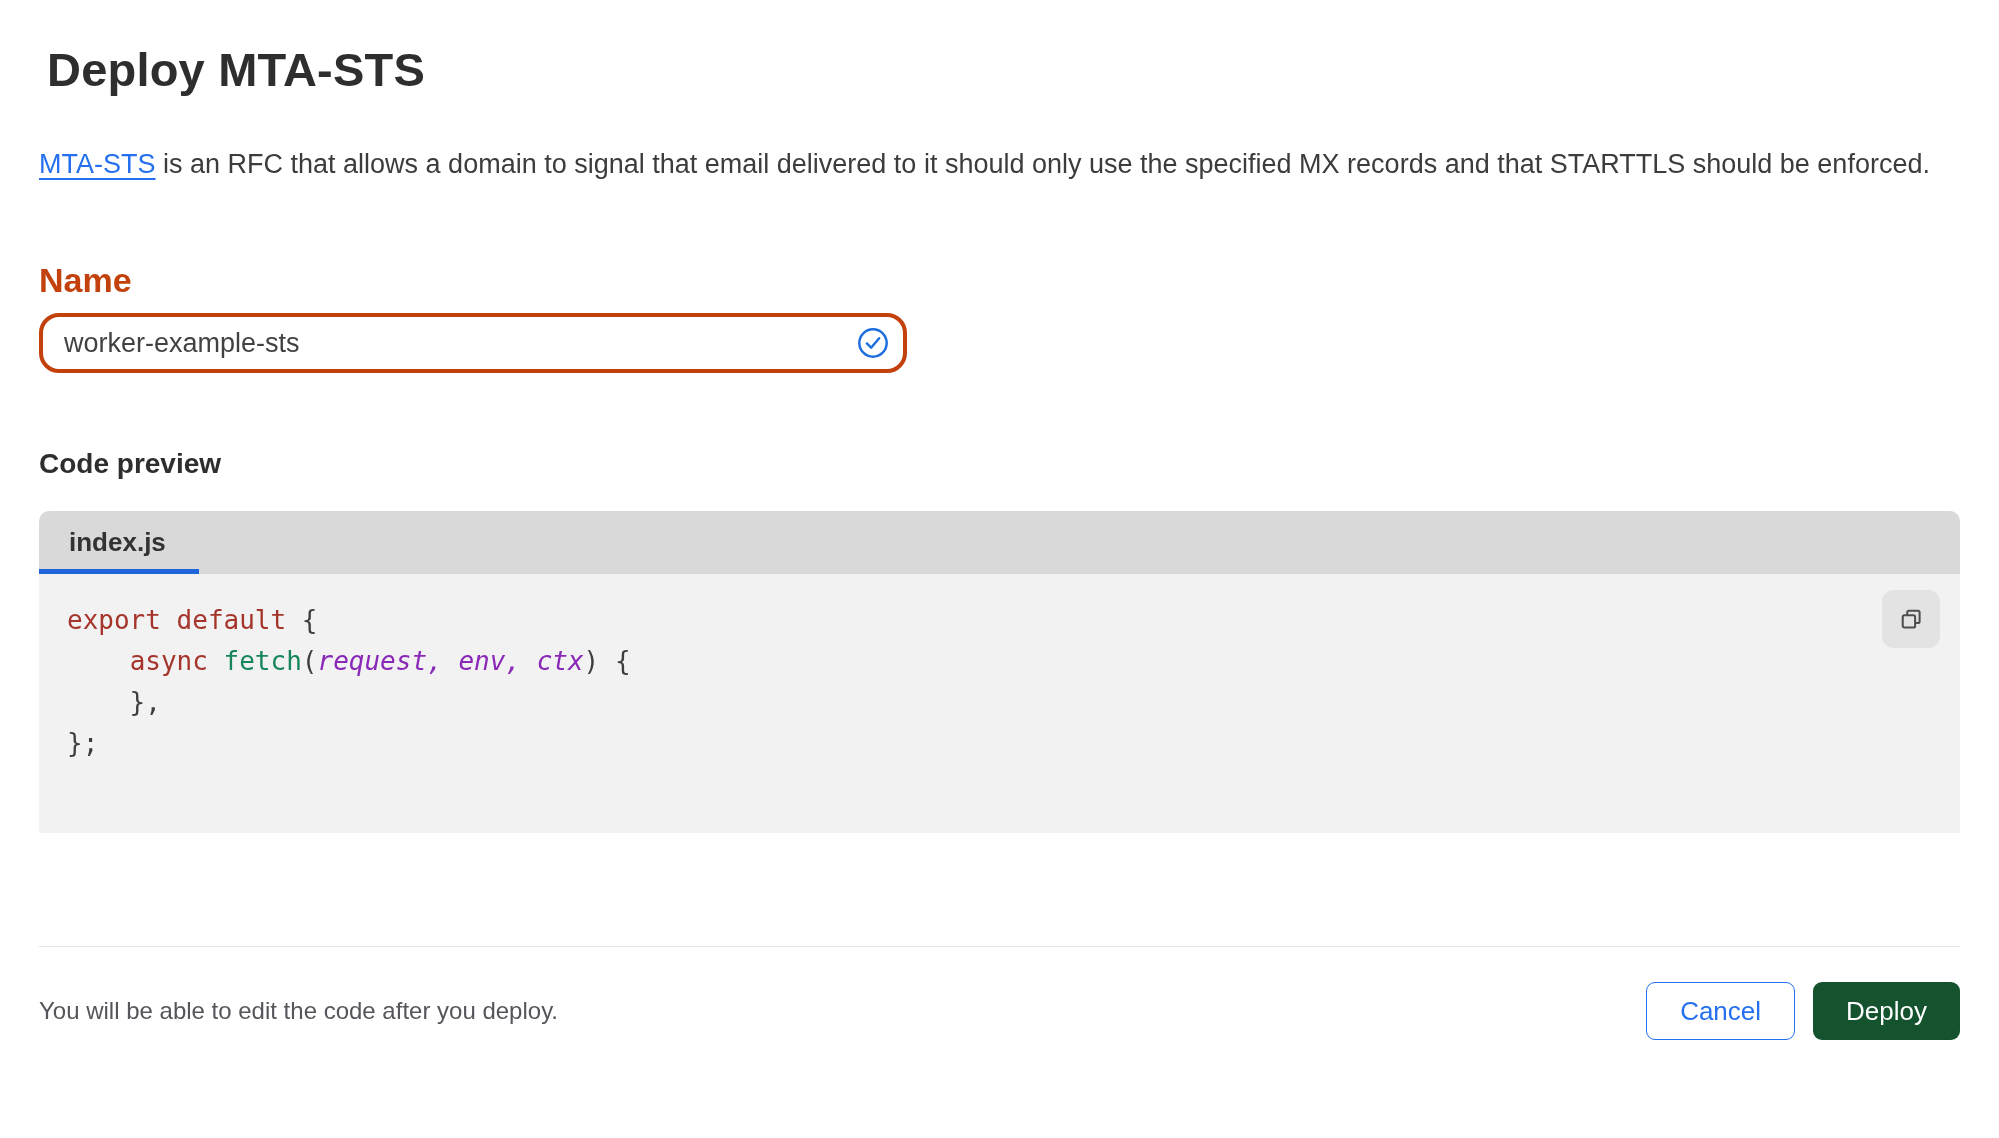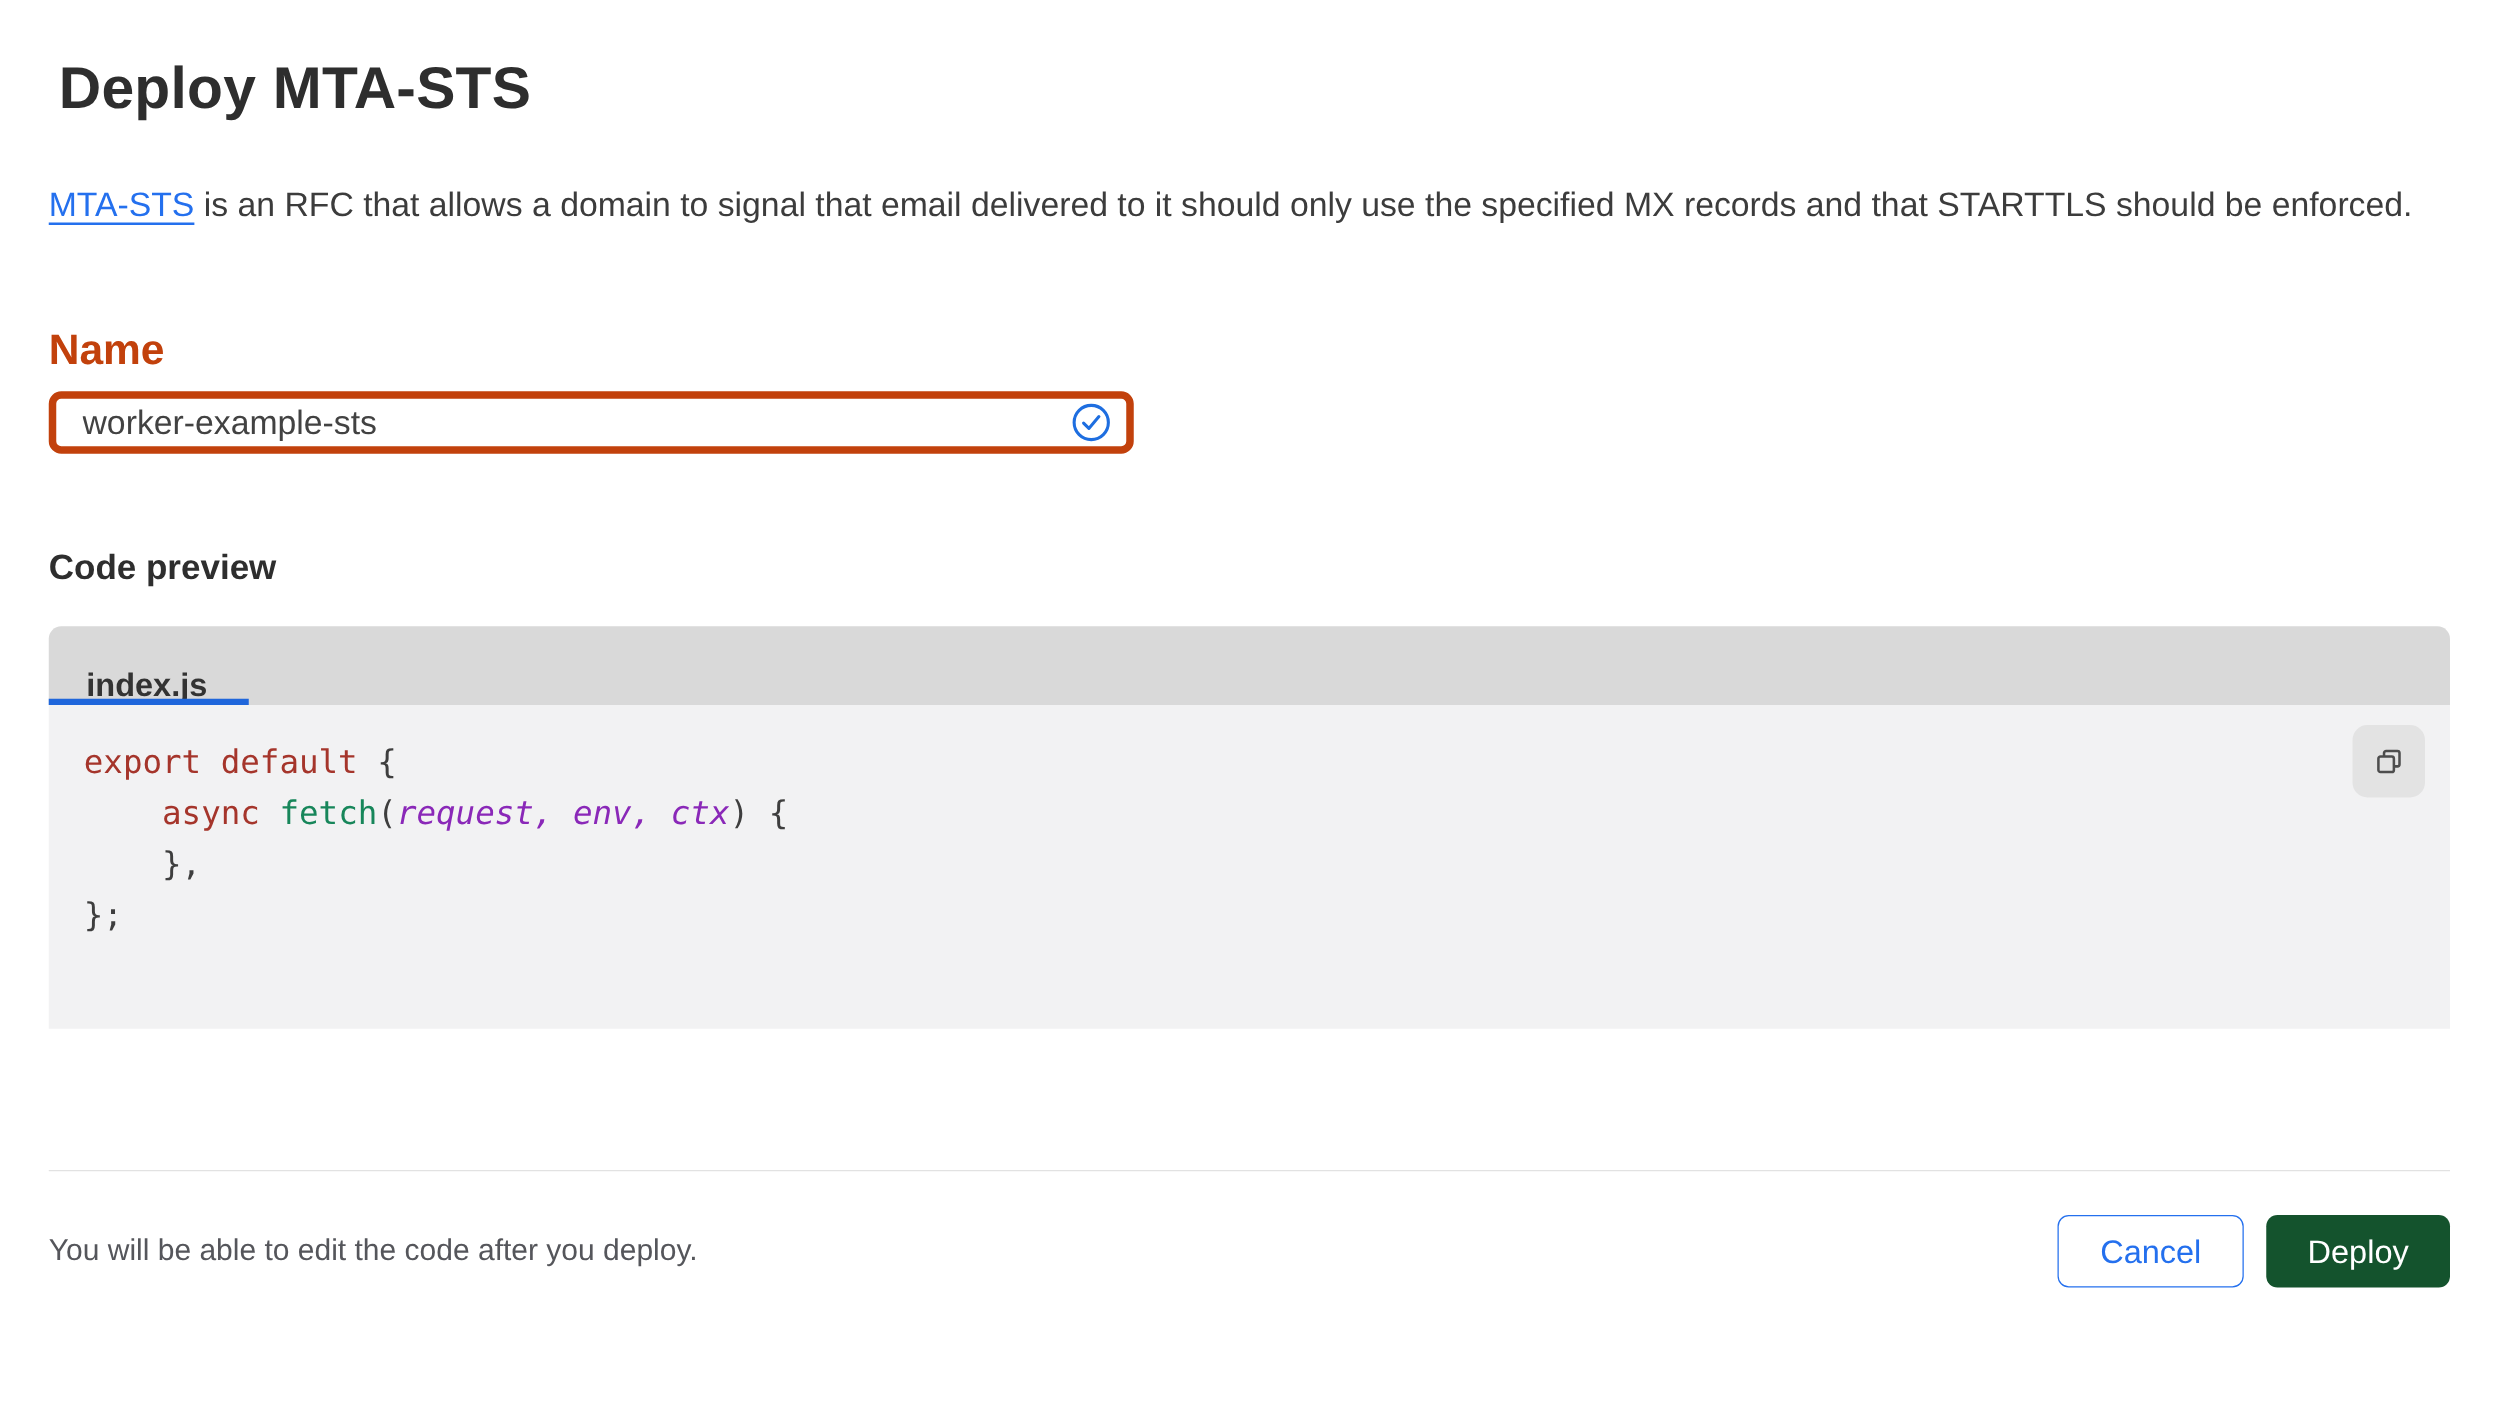--- a/index.html
+++ b/index.html
@@ -30,22 +30,22 @@
     cursor: pointer;
   }
 
   .field-label {
     margin-top: 76px;
     font-size: 34px; line-height: 34px; font-weight: 700; color: #c2410c;
   }
 
   .input-wrap { position: relative; margin-top: 16px; width: 868px; }
   .name-input {
-    width: 100%; height: 50px;
-    border: 6px solid #c2410c; border-radius: 10px;
+    width: 100%; height: 60px;
+    border: 4px solid #c2410c; border-radius: 20px;
     background: #ffffff;
     font-family: "Liberation Sans", sans-serif;
     font-size: 27px; color: #424242;
     padding: 0 72px 0 21px;
     outline: none;
   }
   .input-valid-icon {
     position: absolute; right: 17px; top: 50%;
     transform: translateY(-50%);
     width: 34px; height: 34px; display: block;
@@ -55,21 +55,21 @@
     margin-top: 74px;
     font-size: 28px; line-height: 34px; font-weight: 700; color: #2e2e2e;
   }
 
   .code-block { margin-top: 30px; width: 1921px; }
   .code-tabbar {
     position: relative;
     height: 63px;
     background: #d9d9d9;
     border-radius: 10px 10px 0 0;
-    display: flex; align-items: flex-end;
+    display: flex; align-items: center;
   }
   .code-tab {
     position: relative;
     padding: 0 30px;
     display: flex; align-items: center;
     font-size: 26px; font-weight: 700; color: #333333;
     cursor: pointer;
   }
   .tab-underline {
     position: absolute; left: 0; bottom: 0;

